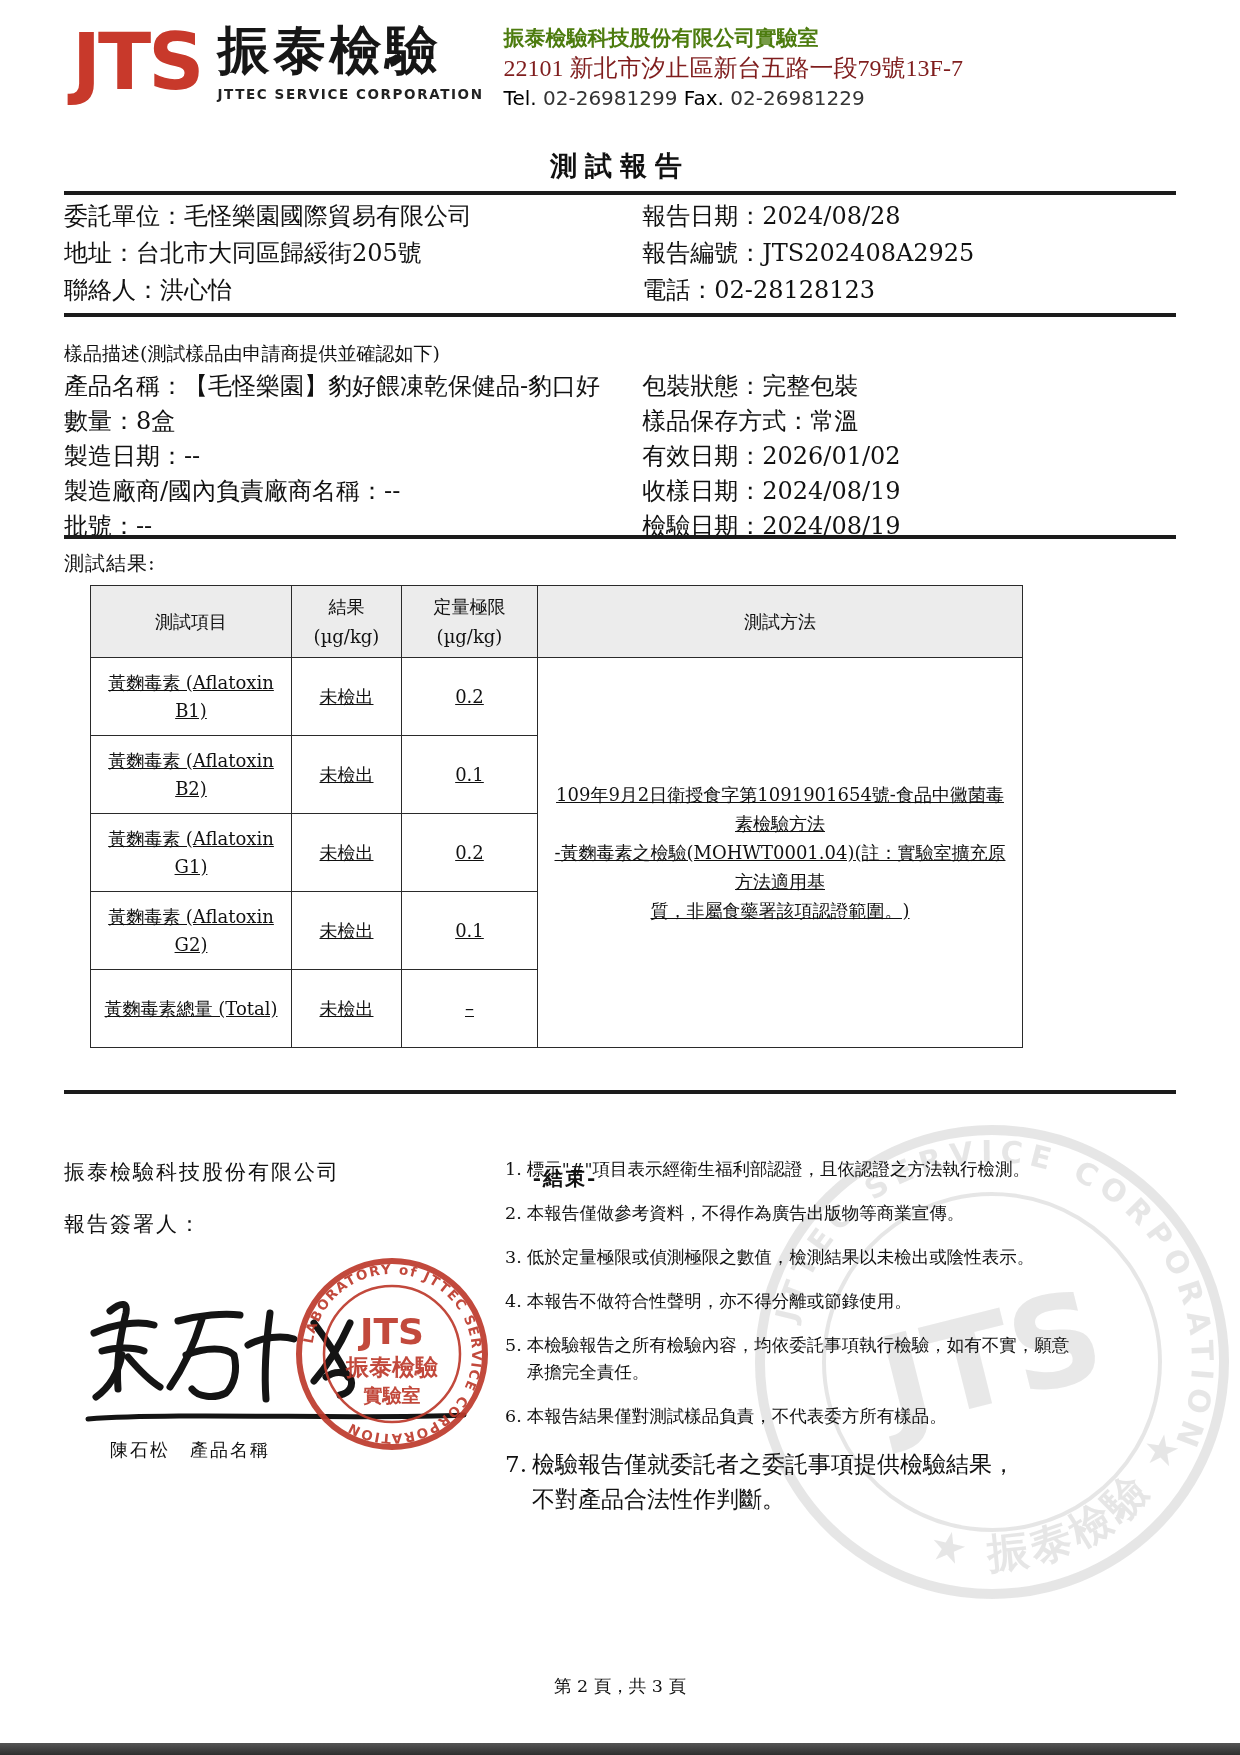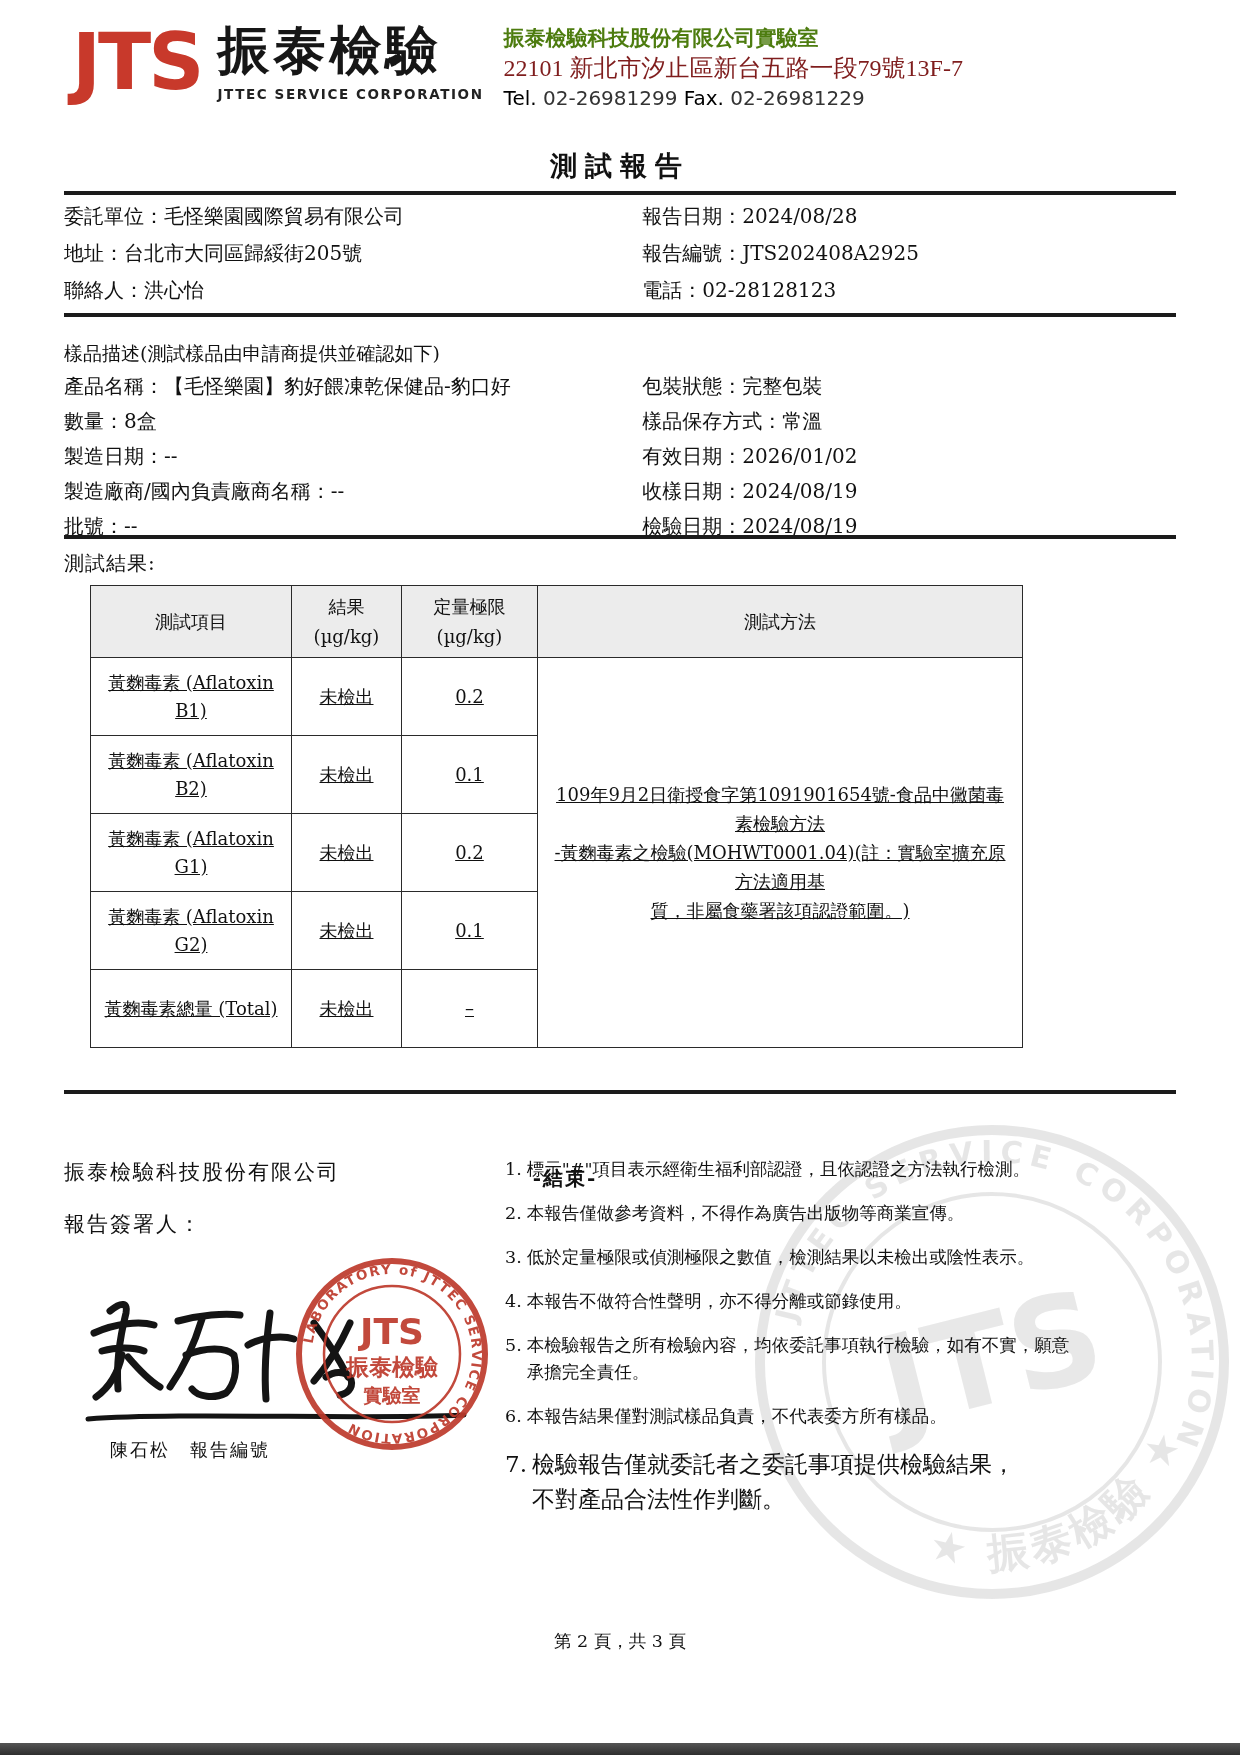--- a/index.html
+++ b/index.html
@@ -30,21 +30,21 @@
   .lab-address { color:#7f1d1d; font-size:24px; line-height:30px;font-family:Liberation Serif, serif; }
   .lab-phones { font-size:20px; line-height:30px; color:#333; }
   .lab-phones .red { color:#000000; }
   
   .doc-title { position:absolute; top:148px; left:0; width:100%; text-align:center;
     font-size:27px; font-weight:bold; letter-spacing:8px; }
   .rule { position:absolute; left:64px; width:1112px; height:4px; background:#1b1b1b; }
   #rule1 { top:191px; } #rule2 { top:313px; } #rule3 { top:535px; } #rule4 { top:1090px; }
   
   .info-grid { position:absolute; left:64px; width:1112px; display:grid;
-    grid-template-columns:52% 48%; font-size:20px; }
+    grid-template-columns:52% 48%; font-size:24px; }
   #client-grid { top:198px; }
   #client-grid .info-line { line-height:37px; }
   #sample-block { position:absolute; left:64px; top:337px; width:1112px; font-size:19px; }
   .sample-heading { line-height:32px; }
   #sample-grid { position:static; display:grid; grid-template-columns:52% 48%; }
   #sample-grid .info-line { line-height:35px; }
   
   .results-heading { position:absolute; left:64px; top:550px; font-size:20px; letter-spacing:1px; }
   table.results { position:absolute; left:90px; top:585px; width:932px;
     border-collapse:collapse; table-layout:fixed; }
@@ -69,21 +69,21 @@
   .footer-notes { position:absolute; left:505px; top:1156px; width:648px; z-index:3; }
   .note { display:flex; margin-bottom:17px; font-size:17.5px; line-height:27px; }
   .note .num { flex:none; margin-right:5px; }
   .note .txt { white-space:pre-line; }
   .note.big { font-size:23px; line-height:35px; margin-top:2px; }
   
   .watermark { position:absolute; left:742px; top:1112px; width:500px; height:500px;
     transform:rotate(-14deg); opacity:.55; z-index:1; }
   .watermark text, .watermark textPath { font-family:"DejaVu Sans","Liberation Sans",sans-serif; }
   
-  .page-number { position:absolute; top:1629px; left:0; width:100%; text-align:center;
+  .page-number { position:absolute; top:1674px; left:0; width:100%; text-align:center;
     font-size:17.5px; z-index:3; }
   .bottom-strip { position:absolute; bottom:0; left:0; width:100%; height:12px;
     background:linear-gradient(#555,#2e2e2e); }
 </style>
 </head>
 <body>
 
 <div class="page">
 
   <div class="header">
@@ -235,21 +235,21 @@
         <circle cx="100" cy="100" r="93" fill="none" stroke="#bd3a2c" stroke-width="6"></circle>
         <circle cx="100" cy="100" r="68" fill="none" stroke="#bd3a2c" stroke-width="2.5"></circle>
         <path id="stampArc" d="M100,100 m-80,0 a80,80 0 1,1 160,0 a80,80 0 1,1 -160,0" fill="none"></path>
         <text font-size="13.5" font-weight="bold" fill="#bd3a2c" letter-spacing="1.5">
           <textPath href="#stampArc" startOffset="2%">LABORATORY of JTTEC SERVICE CORPORATION</textPath>
         </text>
         <text x="100" y="90" text-anchor="middle" font-size="36" font-weight="900" fill="#bd3a2c">JTS</text>
         <text x="100" y="121" text-anchor="middle" font-size="23" font-weight="bold" fill="#bd3a2c">振泰檢驗</text>
         <text x="100" y="148" text-anchor="middle" font-size="19" font-weight="bold" fill="#bd3a2c">實驗室</text>
       </svg>
-      <div class="sig-caption">陳石松　報告編號</div>
+      <div class="sig-caption">陳石松　產品名稱</div>
     </div>
   </div>
 
   <div class="footer-notes">
     <div class="note">
         <span class="num">1.</span>
         <span class="txt">標示"#"項目表示經衛生福利部認證，且依認證之方法執行檢測。</span>
       </div>
     <div class="note">
         <span class="num">2.</span>

